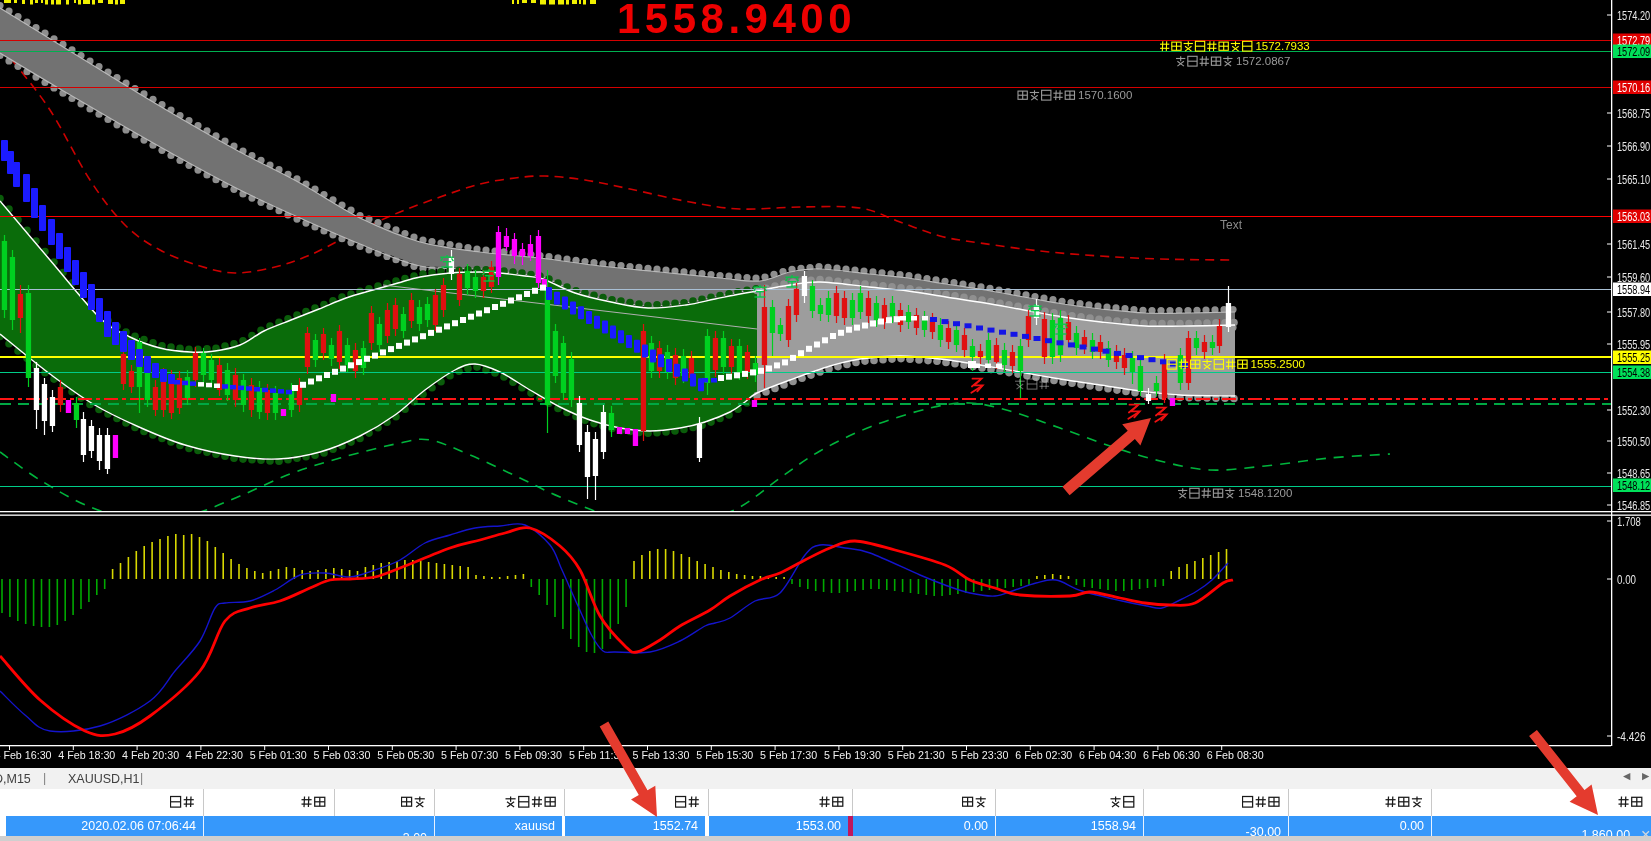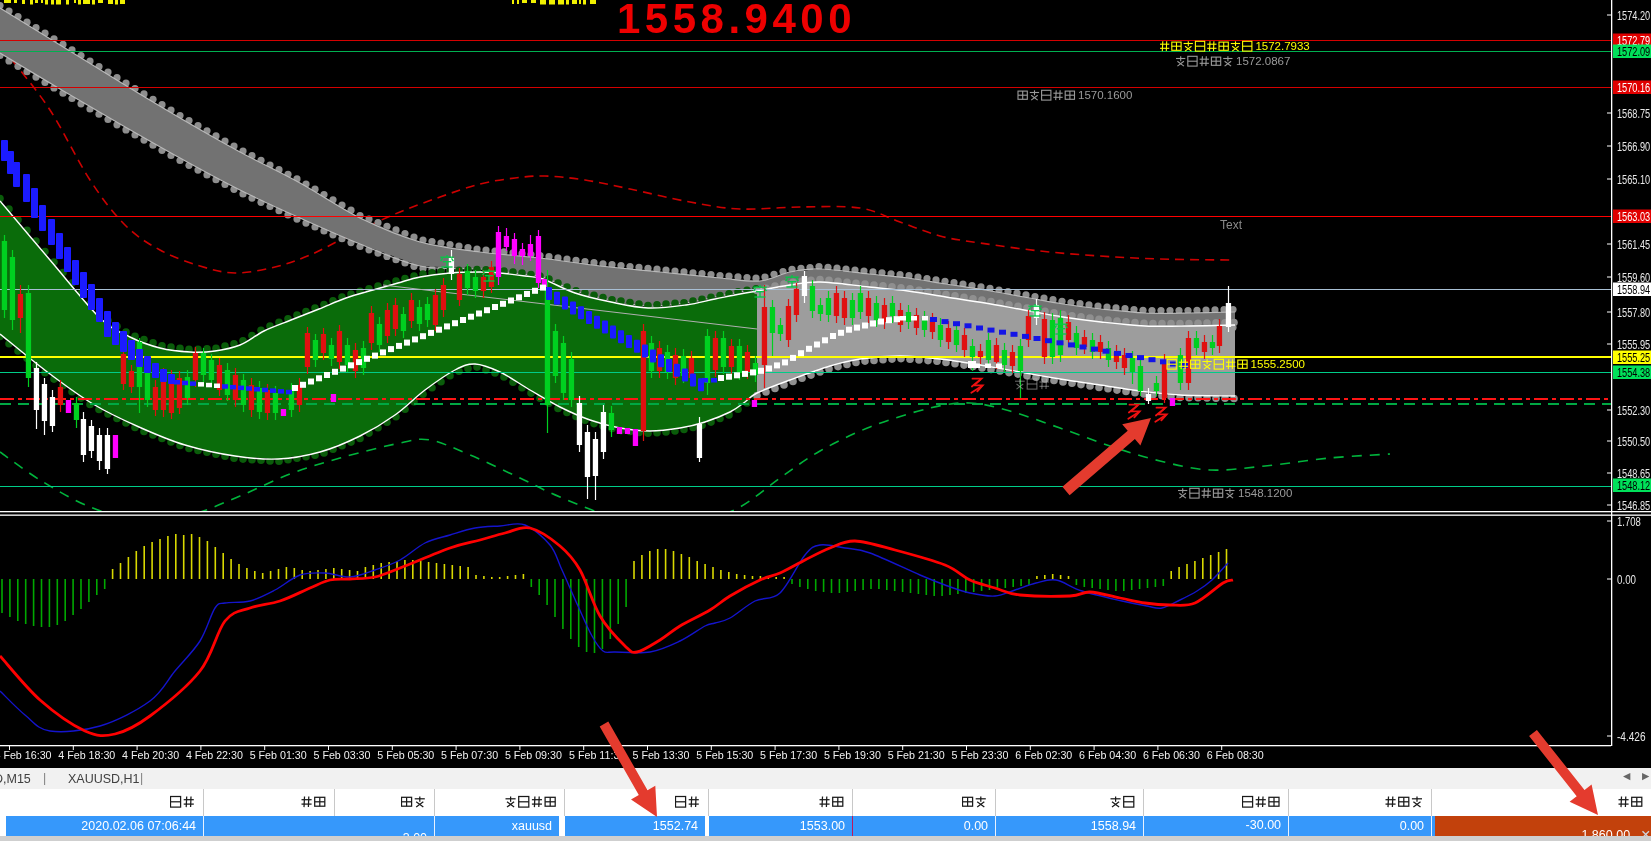--- a/index.html
+++ b/index.html
@@ -1,15 +1,15 @@
 <!DOCTYPE html>
 <html><head><meta charset="utf-8"><style>
 html,body{margin:0;padding:0;background:#000;}
 *{font-family:"Liberation Sans", sans-serif;}
-#wrap{position:relative;width:1651px;height:841px;overflow:hidden;background:#c2410c;}
+#wrap{position:relative;width:1651px;height:841px;overflow:hidden;background:#737373;}
 </style></head><body>
 <div id="wrap">
 <svg width="1651" height="841" viewBox="0 0 1651 841" style="position:absolute;left:0;top:0;">
 <rect x="0" y="0" width="1651" height="768" fill="#000000"></rect>
       <clipPath id="mc">
         <rect x="0" y="0" width="1651" height="511"></rect>
       </clipPath>
       <path clip-path="url(#mc)" d="M12.0,60.0 C18.3,68.3 37.0,90.0 50.0,110.0 C63.0,130.0 77.5,160.8 90.0,180.0 C102.5,199.2 113.3,213.3 125.0,225.0 C136.7,236.7 147.5,243.2 160.0,250.0 C172.5,256.8 187.5,262.2 200.0,266.0 C212.5,269.8 222.5,272.8 235.0,273.0 C247.5,273.2 262.5,270.0 275.0,267.0 C287.5,264.0 297.5,260.3 310.0,255.0 C322.5,249.7 335.8,241.8 350.0,235.0 C364.2,228.2 380.0,220.3 395.0,214.0 C410.0,207.7 425.8,202.0 440.0,197.0 C454.2,192.0 467.5,187.2 480.0,184.0 C492.5,180.8 504.2,179.3 515.0,178.0 C525.8,176.7 533.3,175.7 545.0,176.0 C556.7,176.3 570.8,177.8 585.0,180.0 C599.2,182.2 612.5,185.3 630.0,189.0 C647.5,192.7 671.7,198.7 690.0,202.0 C708.3,205.3 721.7,208.2 740.0,209.0 C758.3,209.8 780.0,207.2 800.0,207.0 C820.0,206.8 843.3,205.5 860.0,208.0 C876.7,210.5 886.7,217.3 900.0,222.0 C913.3,226.7 926.7,232.5 940.0,236.0 C953.3,239.5 963.3,240.5 980.0,243.0 C996.7,245.5 1020.0,248.8 1040.0,251.0 C1060.0,253.2 1080.0,254.7 1100.0,256.0 C1120.0,257.3 1138.3,258.3 1160.0,259.0 C1181.7,259.7 1218.3,259.8 1230.0,260.0" fill="none" stroke="#cc0000" stroke-width="1.6" stroke-dasharray="9 6"></path>
       <path clip-path="url(#mc)" d="M0.0,452.0 C6.7,456.7 25.0,470.8 40.0,480.0 C55.0,489.2 73.3,500.3 90.0,507.0 C106.7,513.7 123.3,518.7 140.0,520.0 C156.7,521.3 173.3,519.0 190.0,515.0 C206.7,511.0 223.3,502.8 240.0,496.0 C256.7,489.2 273.3,480.3 290.0,474.0 C306.7,467.7 321.7,463.2 340.0,458.0 C358.3,452.8 385.0,446.0 400.0,443.0 C415.0,440.0 418.3,438.0 430.0,440.0 C441.7,442.0 455.0,448.7 470.0,455.0 C485.0,461.3 505.0,471.0 520.0,478.0 C535.0,485.0 543.3,490.0 560.0,497.0 C576.7,504.0 604.2,515.2 620.0,520.0 C635.8,524.8 641.7,525.8 655.0,526.0 C668.3,526.2 685.8,524.2 700.0,521.0 C714.2,517.8 726.7,514.2 740.0,507.0 C753.3,499.8 766.7,487.3 780.0,478.0 C793.3,468.7 805.0,459.5 820.0,451.0 C835.0,442.5 851.7,434.2 870.0,427.0 C888.3,419.8 913.3,412.0 930.0,408.0 C946.7,404.0 956.7,402.5 970.0,403.0 C983.3,403.5 995.0,406.8 1010.0,411.0 C1025.0,415.2 1043.3,422.2 1060.0,428.0 C1076.7,433.8 1093.3,440.5 1110.0,446.0 C1126.7,451.5 1143.3,457.0 1160.0,461.0 C1176.7,465.0 1192.5,469.2 1210.0,470.0 C1227.5,470.8 1245.0,468.0 1265.0,466.0 C1285.0,464.0 1309.2,460.0 1330.0,458.0 C1350.8,456.0 1380.0,454.7 1390.0,454.0" fill="none" stroke="#00b43c" stroke-width="1.6" stroke-dasharray="10 8"></path>
       <g>
@@ -1594,31 +1594,31 @@
       <div style="position:absolute;left:1432px;top:0;width:215px;height:100%;text-align:right;padding-top:6px;box-sizing:border-box;"><svg width="26" height="14" style="vertical-align:-2px;">
           <line x1="0.5" y1="4.7" x2="10.6" y2="4.7" stroke="#1a1a1a" stroke-width="1.25" fill="none"></line>
           <line x1="0.5" y1="9.1" x2="10.6" y2="9.1" stroke="#1a1a1a" stroke-width="1.25" fill="none"></line>
           <line x1="3.5" y1="1.5" x2="3.0" y2="12.1" stroke="#1a1a1a" stroke-width="1.25" fill="none"></line>
           <line x1="7.8" y1="1.5" x2="7.4" y2="12.1" stroke="#1a1a1a" stroke-width="1.25" fill="none"></line>
           <rect x="13.7" y="2.3" width="10.1" height="8.9" stroke="#1a1a1a" stroke-width="1.25" fill="none"></rect>
           <line x1="13.7" y1="6.8" x2="23.8" y2="6.8" stroke="#1a1a1a" stroke-width="1.25" fill="none"></line>
           <line x1="18.8" y1="2.3" x2="18.8" y2="11.2" stroke="#1a1a1a" stroke-width="1.25" fill="none"></line>
         </svg>&nbsp;</div>
     </div>
-<div style="position:absolute;left:0;top:816px;width:1435px;height:20px;background:#3698fb;color:#ffffff;font-size:12.5px;">
+<div style="position:absolute;left:0;top:816px;width:1651px;height:20px;background:#3698fb;color:#ffffff;font-size:12.5px;">
 <div style="position:absolute;left:0;top:0;width:6px;height:100%;background:#ffffff;"></div>
       <div style="position:absolute;left:6px;top:0;width:198px;height:100%;text-align:right;padding-top:3px;box-sizing:border-box;border-right:1px solid #e8f2ff;">2020.02.06 07:06:44&nbsp;&nbsp;</div>
       <div style="position:absolute;left:204px;top:0;width:131px;height:100%;text-align:center;padding-top:3px;box-sizing:border-box;border-right:1px solid #e8f2ff;margin-top:36px;">buy&nbsp;&nbsp;</div>
       <div style="position:absolute;left:335px;top:0;width:100px;height:100%;text-align:right;padding-top:15px;box-sizing:border-box;border-right:1px solid #e8f2ff;">3.00&nbsp;&nbsp;</div>
-      <div style="position:absolute;left:435px;top:0;width:130px;height:100%;text-align:right;padding-top:3px;box-sizing:border-box;border-right:6px solid #ffffff;">xauusd&nbsp;&nbsp;</div>
+      <div style="position:absolute;left:435px;top:0;width:130px;height:100%;text-align:right;padding-top:3px;box-sizing:border-box;border-right:3px solid #ffffff;">xauusd&nbsp;&nbsp;</div>
       <div style="position:absolute;left:565px;top:0;width:144px;height:100%;text-align:right;padding-top:3px;box-sizing:border-box;border-right:4px solid #ffffff;">1552.74&nbsp;&nbsp;</div>
-      <div style="position:absolute;left:709px;top:0;width:144px;height:100%;text-align:right;padding-top:3px;box-sizing:border-box;border-right:1px solid #be185d;">1553.00&nbsp;&nbsp;</div>
+      <div style="position:absolute;left:709px;top:0;width:144px;height:100%;text-align:right;padding-top:3px;box-sizing:border-box;border-right:5px solid #be185d;">1553.00&nbsp;&nbsp;</div>
       <div style="position:absolute;left:853px;top:0;width:143px;height:100%;text-align:right;padding-top:3px;box-sizing:border-box;border-right:1px solid #e8f2ff;">0.00&nbsp;&nbsp;</div>
       <div style="position:absolute;left:996px;top:0;width:148px;height:100%;text-align:right;padding-top:3px;box-sizing:border-box;border-right:1px solid #e8f2ff;">1558.94&nbsp;&nbsp;</div>
-      <div style="position:absolute;left:1144px;top:0;width:145px;height:100%;text-align:right;padding-top:2px;box-sizing:border-box;border-right:1px solid #e8f2ff;">-30.00&nbsp;&nbsp;</div>
+      <div style="position:absolute;left:1144px;top:0;width:145px;height:100%;text-align:right;padding-top:9px;box-sizing:border-box;border-right:1px solid #e8f2ff;">-30.00&nbsp;&nbsp;</div>
       <div style="position:absolute;left:1289px;top:0;width:143px;height:100%;text-align:right;padding-top:3px;box-sizing:border-box;border-right:1px solid #e8f2ff;">0.00&nbsp;&nbsp;</div>
       <div style="position:absolute;left:1432px;top:0;width:219px;height:100%;text-align:right;padding-top:11px;box-sizing:border-box;">1 860.00&nbsp;&nbsp;&nbsp;<span style="color:#cfd8e0;">✕</span></div>
     </div>
 <div style="position:absolute;left:0;top:836px;width:1651px;height:5px;background:#cfcfcf;"></div>
 <svg width="1651" height="841" viewBox="0 0 1651 841" style="position:absolute;left:0;top:0;pointer-events:none;">
 <path d="M599.7,726.5 L638.8,795.1 L631.0,799.6 L657.0,817.0 L655.3,785.7 L647.5,790.2 L608.3,721.5 Z" fill="#e43b2e"></path>
       <path d="M1529.1,736.1 L1576.7,796.2 L1569.6,801.8 L1598.0,815.0 L1591.6,784.4 L1584.5,790.0 L1536.9,729.9 Z" fill="#e43b2e"></path>
 </svg>
 </div>
 </body></html>

